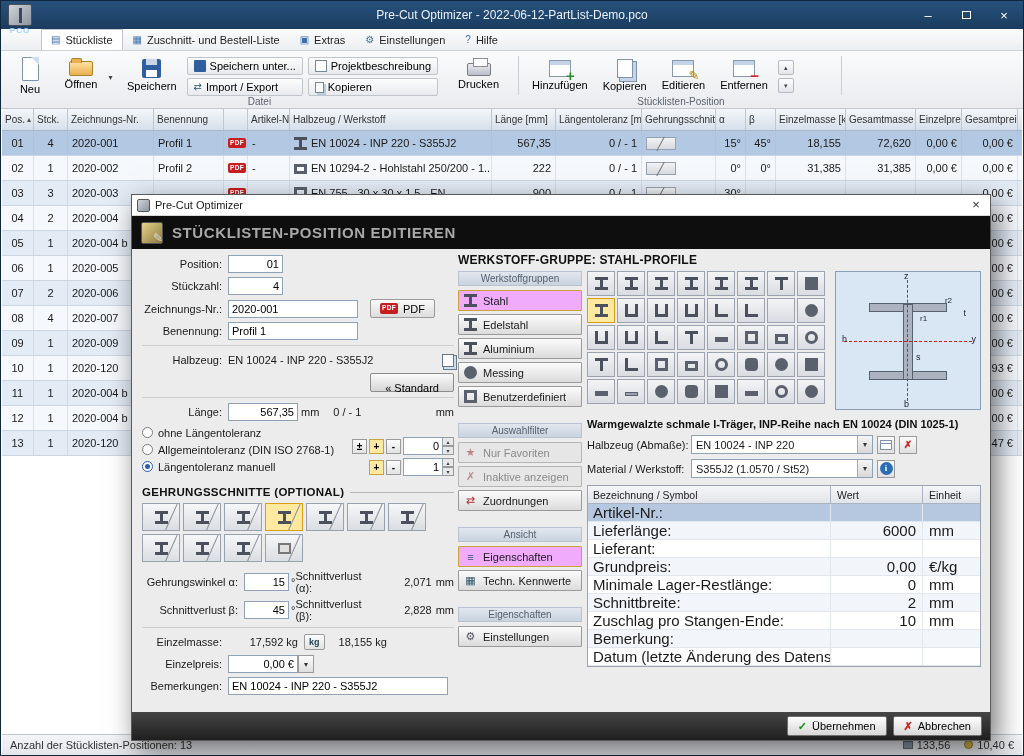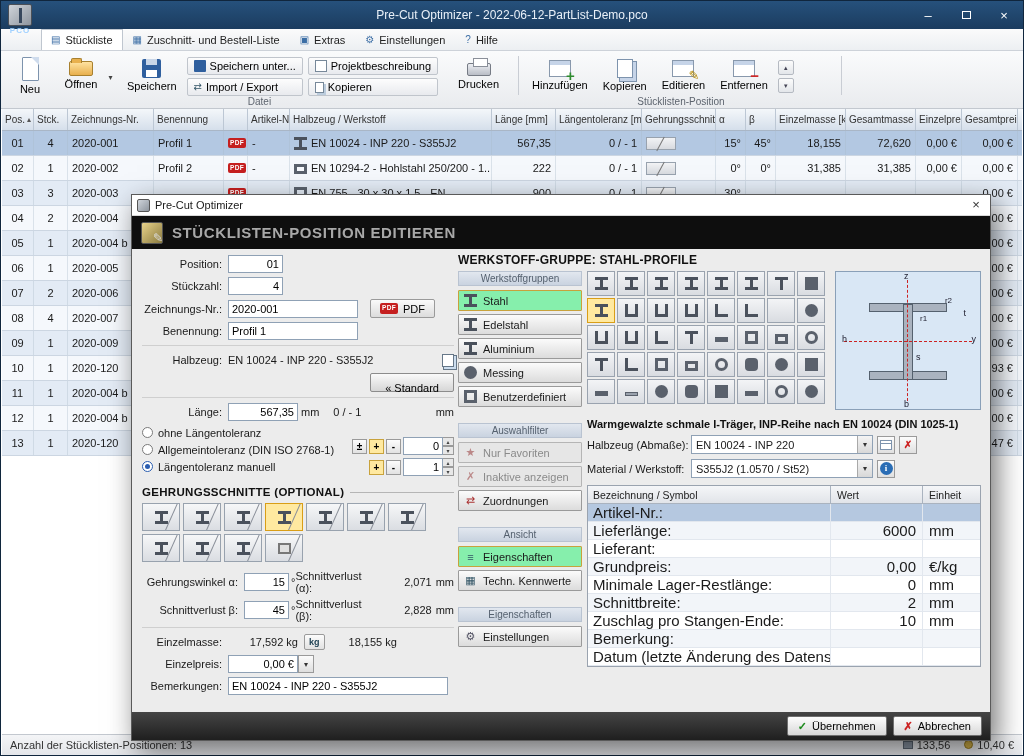--- a/index.html
+++ b/index.html
@@ -152,21 +152,21 @@
   .valr{width:46px;text-align:right;margin:0 4px 0 8px}
   .masse-val{width:70px;text-align:right;margin-right:6px}
   .kgbtn{height:16px;padding:0 4px;border:1px solid #9a9a9a;background:linear-gradient(#fcfcfc,#e2e2e2);font:bold 9px/14px "Liberation Sans",sans-serif;color:#245;border-radius:2px}
   .ddsq{width:16px;height:18px;border:1px solid #9a9a9a;background:linear-gradient(#fcfcfc,#dedede);font-size:8px;color:#333}
 
   
   .wg-header{position:absolute;left:326px;top:4px;font-weight:bold;font-size:12px;color:#111;letter-spacing:.2px}
   .dcol-mid{position:absolute;left:326px;top:22px;width:124px}
   .strip{height:15px;background:linear-gradient(#e2e7ef,#c9d3e0);color:#55616f;font-size:10px;display:flex;align-items:center;justify-content:center;margin-bottom:4px;border:1px solid #b9c3d1}
   .gbtn{height:21px;margin-bottom:3px;border:1px solid #9a9a9a;background:linear-gradient(#fbfbfb,#dcdcdc);display:flex;align-items:center;gap:6px;padding:0 5px;font-size:11px;border-radius:1px}
-  .gbtn.selected{background:#86efac;border-color:#c8a23c}
+  .gbtn.selected{background:#f0abfc;border-color:#c8a23c}
   .gbtn.disabled{color:#8a8a8a;background:#e6e6e6;border-color:#b5b5b5}
   .gbtn .glyphic{width:13px;text-align:center;font-size:11px;color:#a33;flex:none}
   .gbtn.disabled .glyphic{color:#b88}
   .mt16{margin-top:16px}
 
   
   .dcol-right{position:absolute;left:455px;right:9px;top:22px;bottom:6px}
   .pf-top{display:flex;gap:6px}
   .pgrid{width:242px;display:flex;flex-wrap:wrap;gap:2px;align-content:flex-start}
   .picon{width:28px;height:25px;border:1px solid #9aa3af;background:linear-gradient(#f3f4f6,#d9dce1);display:flex;align-items:center;justify-content:center}
@@ -829,21 +829,21 @@
           <span style="margin-left:2px">°</span>
           <span class="lblr">Schnittverlust (β):</span>
           <span class="valr">2,828</span>
           <span>mm</span>
         </div>
         <div class="sep"></div>
         <div class="frow">
           <label>Einzelmasse:</label>
           <span class="masse-val">17,592 kg</span>
           <button class="kgbtn">kg</button>
-          <span style="margin-left:24px">18,155 kg</span>
+          <span style="margin-left:14px">18,155 kg</span>
         </div>
         <div class="frow">
           <label>Einzelpreis:</label>
           <input class="inp w70 tr" value="0,00 €" style="">
           <button class="ddsq">▾</button>
         </div>
         <div class="frow">
           <label>Bemerkungen:</label>
           <input class="inp w220" value="EN 10024 - INP 220 - S355J2" style="">
         </div>

